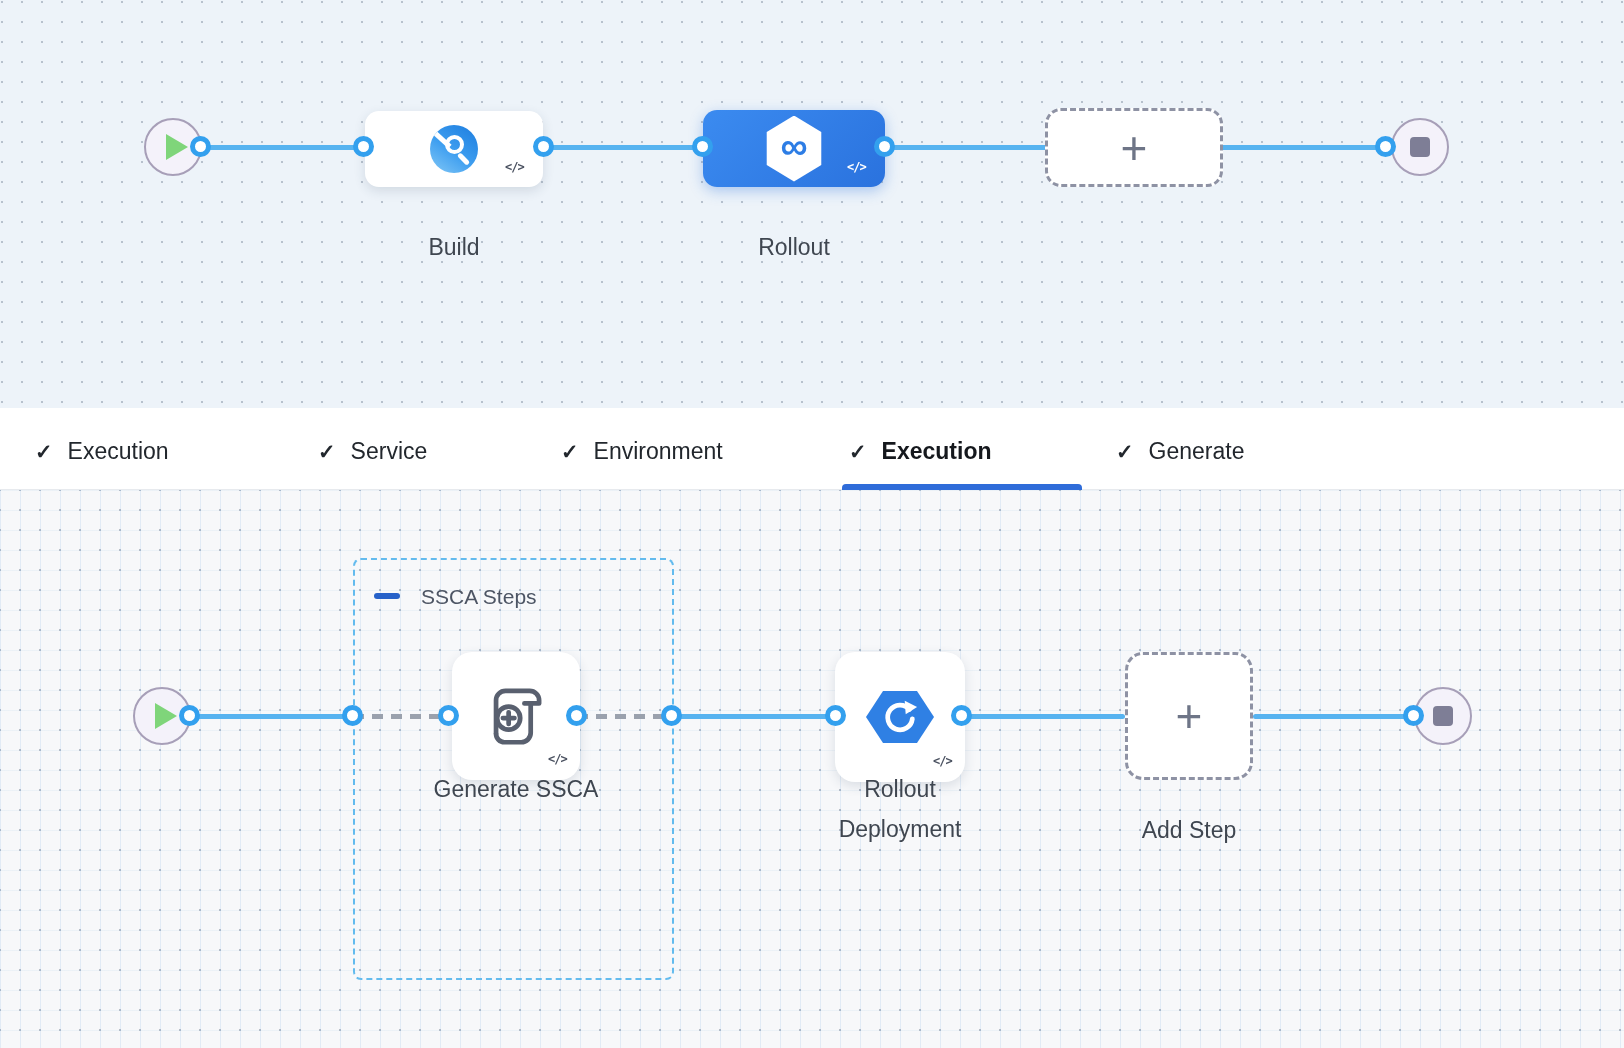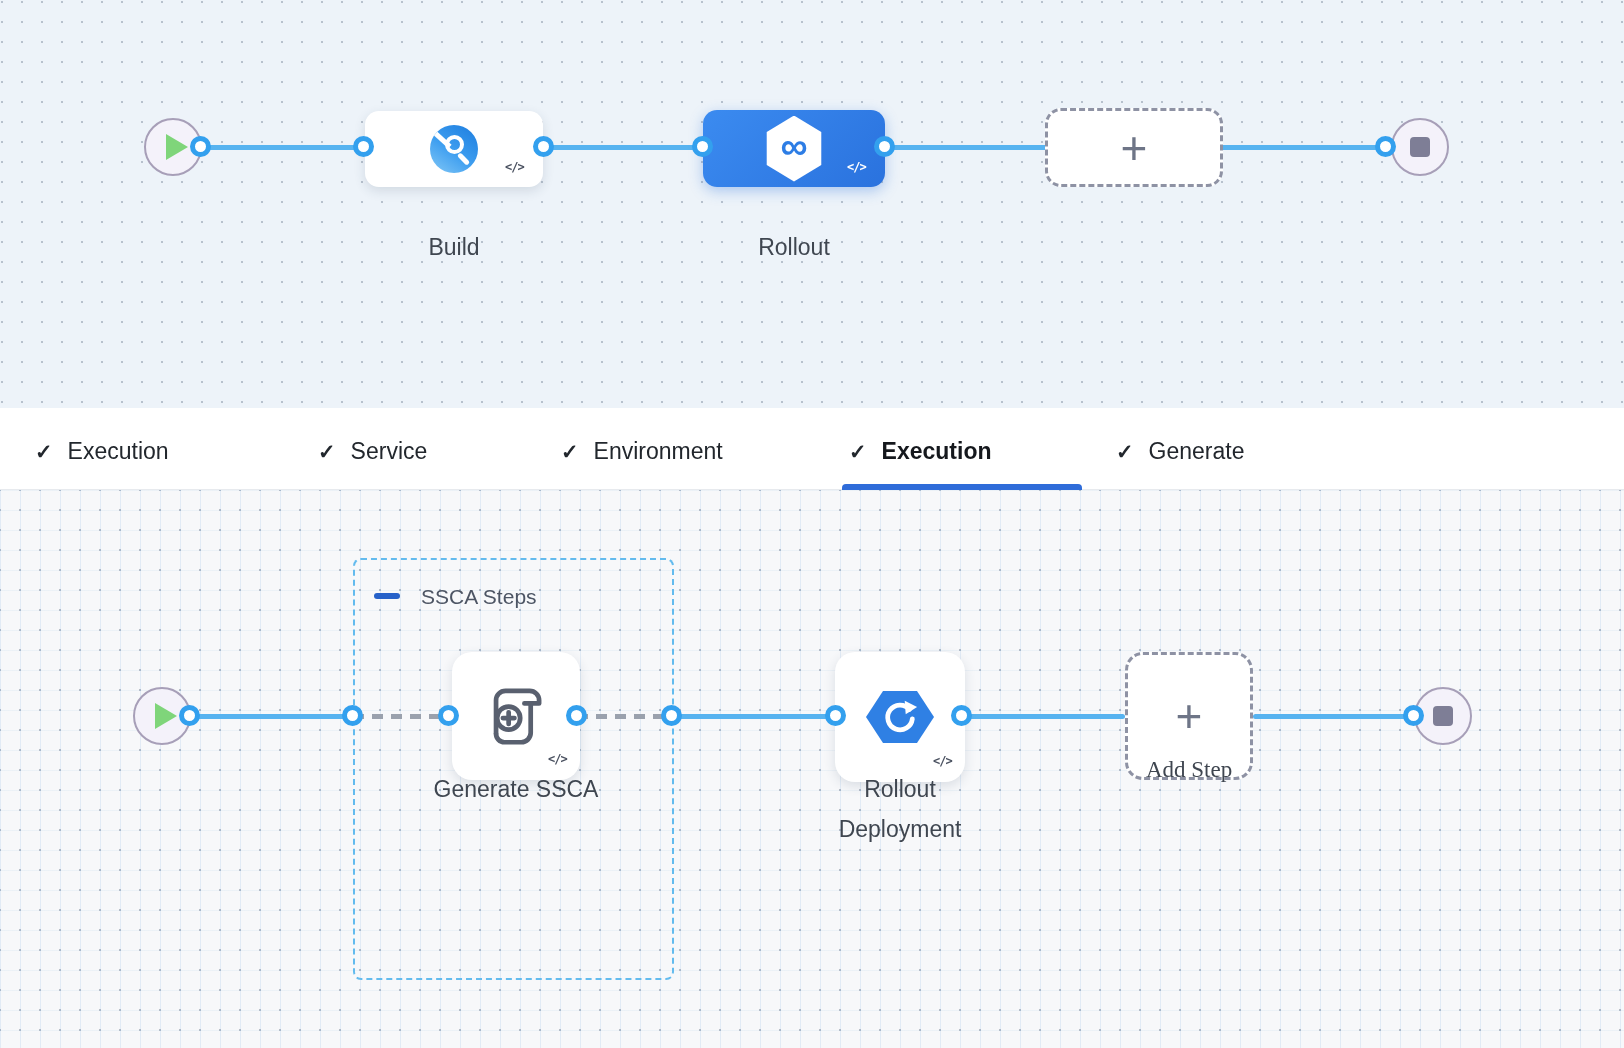--- a/index.html
+++ b/index.html
@@ -193,21 +193,21 @@
         <polygon points="25,3 38,9.5 26,17" fill="#fff"></polygon>
       </svg>
     </div>
     <span class="code-badge" style="left:98px; top:102px;">&lt;/&gt;</span>
   </div>
   <div class="node-label" style="left:817px; top:769px; width:166px;">Rollout Deployment</div>
 
   <div class="card dashed" style="left:1125px; top:652px; width:128px; height:128px; border-radius:18px;">
     <span class="plus-glyph">+</span>
   </div>
-  <div class="node-label" style="left:1089px; top:750px; width:200px;font-family:Liberation Serif, serif;">Add Step</div>
+  <div class="node-label" style="left:1089px; top:810px; width:200px;">Add Step</div>
 
   <div class="term" style="left:1414px; top:687px;">
     <div class="stop"></div>
   </div>
 
   <div class="pdot" style="left:179px; top:705px;"></div>
   <div class="pdot" style="left:342px; top:705px;"></div>
   <div class="pdot" style="left:438px; top:705px;"></div>
   <div class="pdot" style="left:566px; top:705px;"></div>
   <div class="pdot" style="left:661px; top:705px;"></div>

